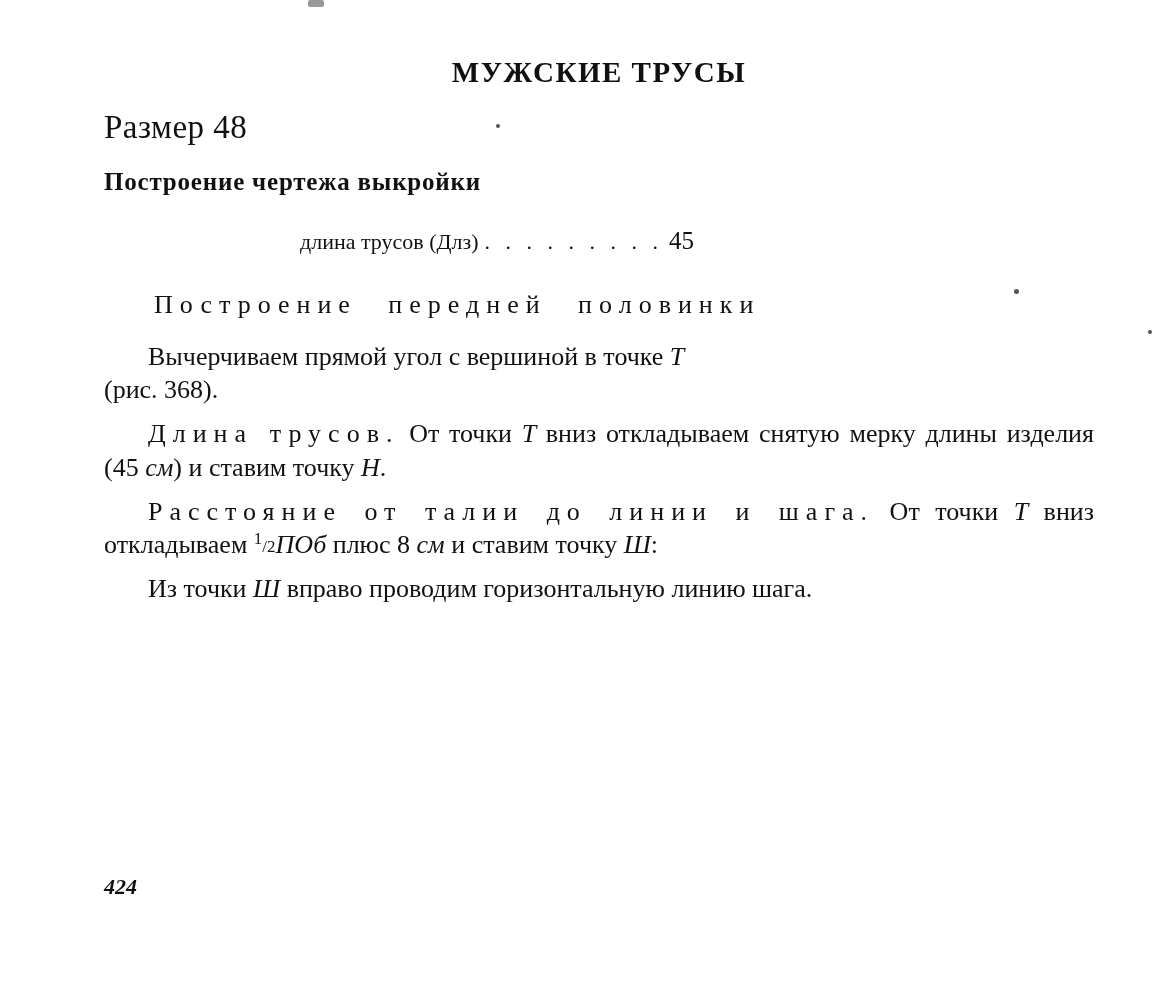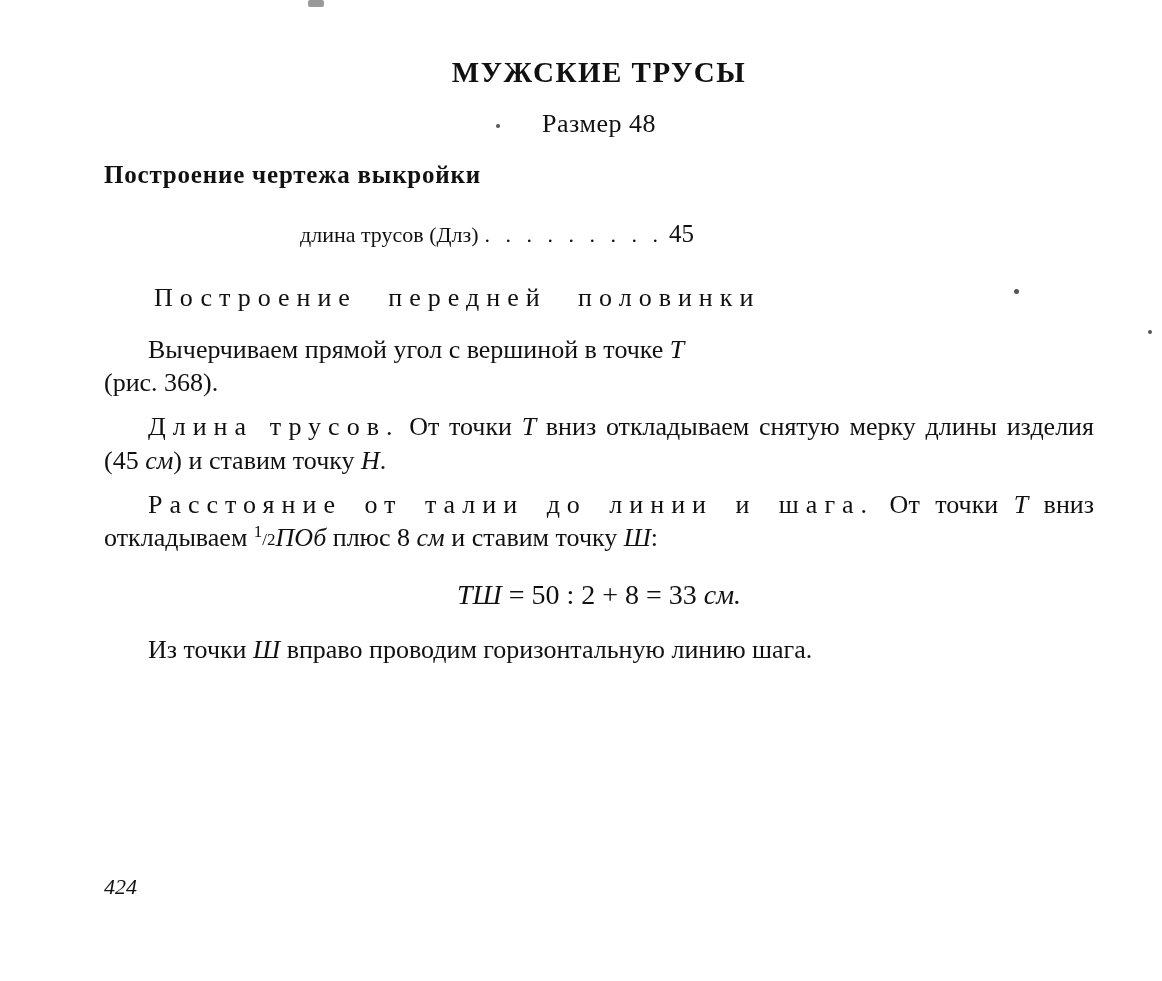--- a/index.html
+++ b/index.html
@@ -30,22 +30,21 @@
     width: 990px;
   }
   .title {
     text-align: center;
     font-weight: bold;
     font-size: 29px;
     letter-spacing: 1.5px;
     margin: 0 0 20px 0;
   }
   .subtitle {
-    text-align: center;
-    font-size: 26px;
+    font-size: 33px;
     margin: 0 0 22px 0;
     letter-spacing: 0.5px;
   }
   .section-head {
     text-align: left;
     font-weight: bold;
     font-size: 25px;
     letter-spacing: 0.8px;
     margin: 0 0 26px 0;
   }
@@ -104,21 +103,21 @@
     vertical-align: 0.10em;
     line-height: 1;
   }
   .frac sup { font-size: 17px; vertical-align: 0.45em; }
   .frac sub { font-size: 17px; vertical-align: -0.05em; }
   .page-number {
     position: absolute;
     left: 96px;
     top: 874px;
     font-size: 22px;
-    font-weight: normal;
+    font-weight: bold;
     font-style: italic;
   }
   .speck {
     position: absolute;
     background: #555;
     border-radius: 50%;
   }
   .s1 { left: 488px; top: 124px; width: 4px; height: 4px; }
   .s2 { left: 1006px; top: 289px; width: 5px; height: 5px; }
   .s3 { left: 1140px; top: 330px; width: 4px; height: 4px; }
@@ -150,21 +149,20 @@
     </div>
 
     <div class="spaced-head">Построение    передней    половинки</div>
 
     <p class="body-text"><span class="indent"></span><span>Вычерчиваем прямой  угол  с  вершиной  в  точке </span><span class="it">Т</span><br><span>(рис. 368).</span></p>
 
     <p class="body-text"><span class="indent"></span><span class="spaced-inline">Длина   трусов.</span><span> От точки </span><span class="it">Т</span><span> вниз откладываем снятую мерку длины изделия  (45 </span><span class="it">см</span><span>) и ставим точку </span><span class="it">Н</span><span>.</span></p>
 
     <p class="body-text"><span class="indent"></span><span class="spaced-inline">Расстояние от талии до линии и шага.</span><span> От точки </span><span class="it">Т</span><span> вниз откладываем </span><span class="frac"><sup>1</sup>/<sub>2</sub></span><span class="it">ПОб</span><span> плюс 8 </span><span class="it">см</span><span> и ставим  точку </span><span class="it">Ш</span><span>:</span></p>
 
-    <div class="formula"><span>ТШ</span><span class="rom"> = 50 : 2 + 8 = 33 </span><span>см.</span></div>
 
     <p class="body-text"><span class="indent"></span><span>Из  точки  </span><span class="it">Ш</span><span>  вправо  проводим горизонтальную  линию шага.</span></p>
 
   </div>
 
   <div class="page-number">424</div>
 
 </div>
 
 </body></html>

